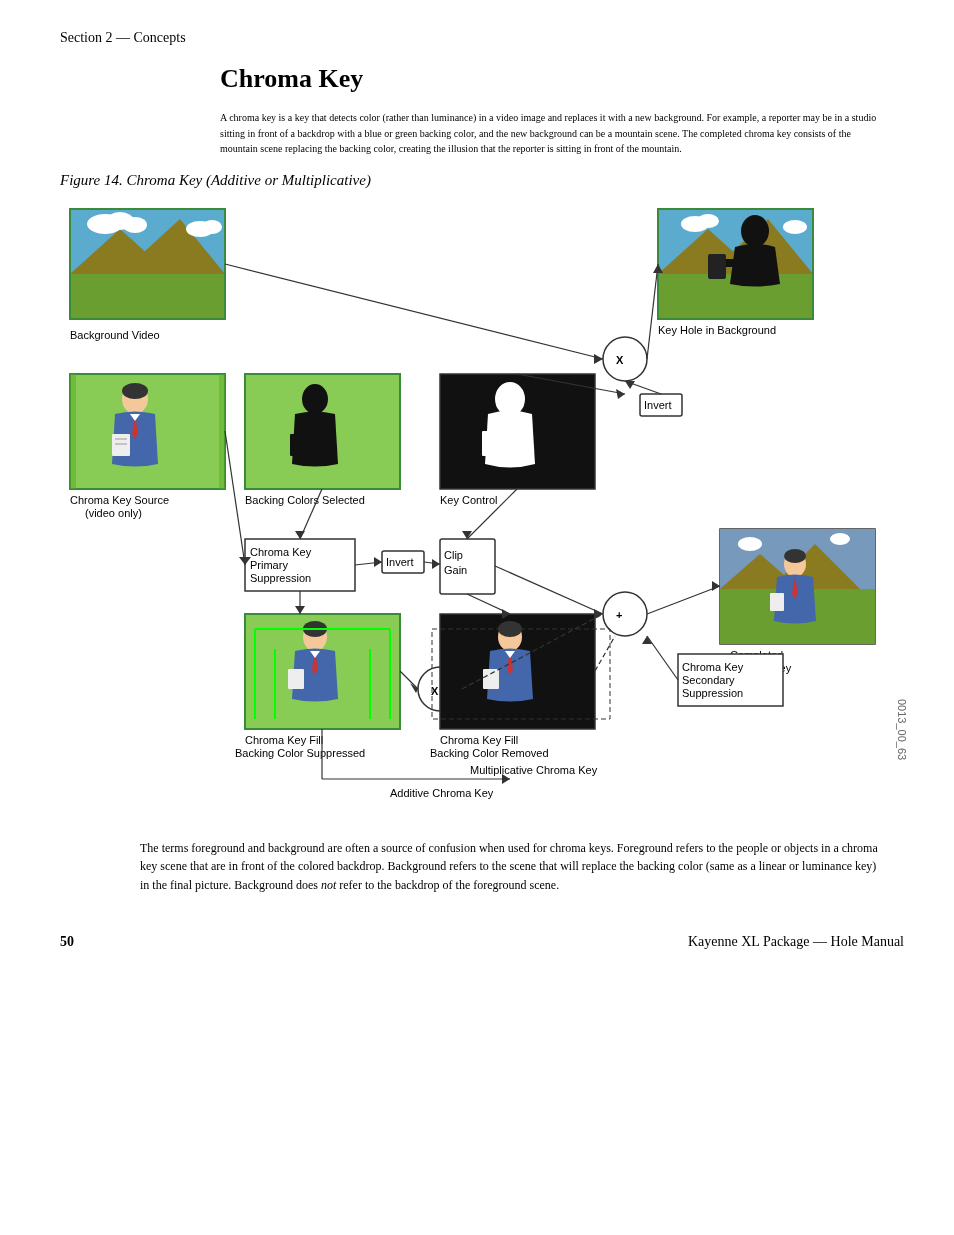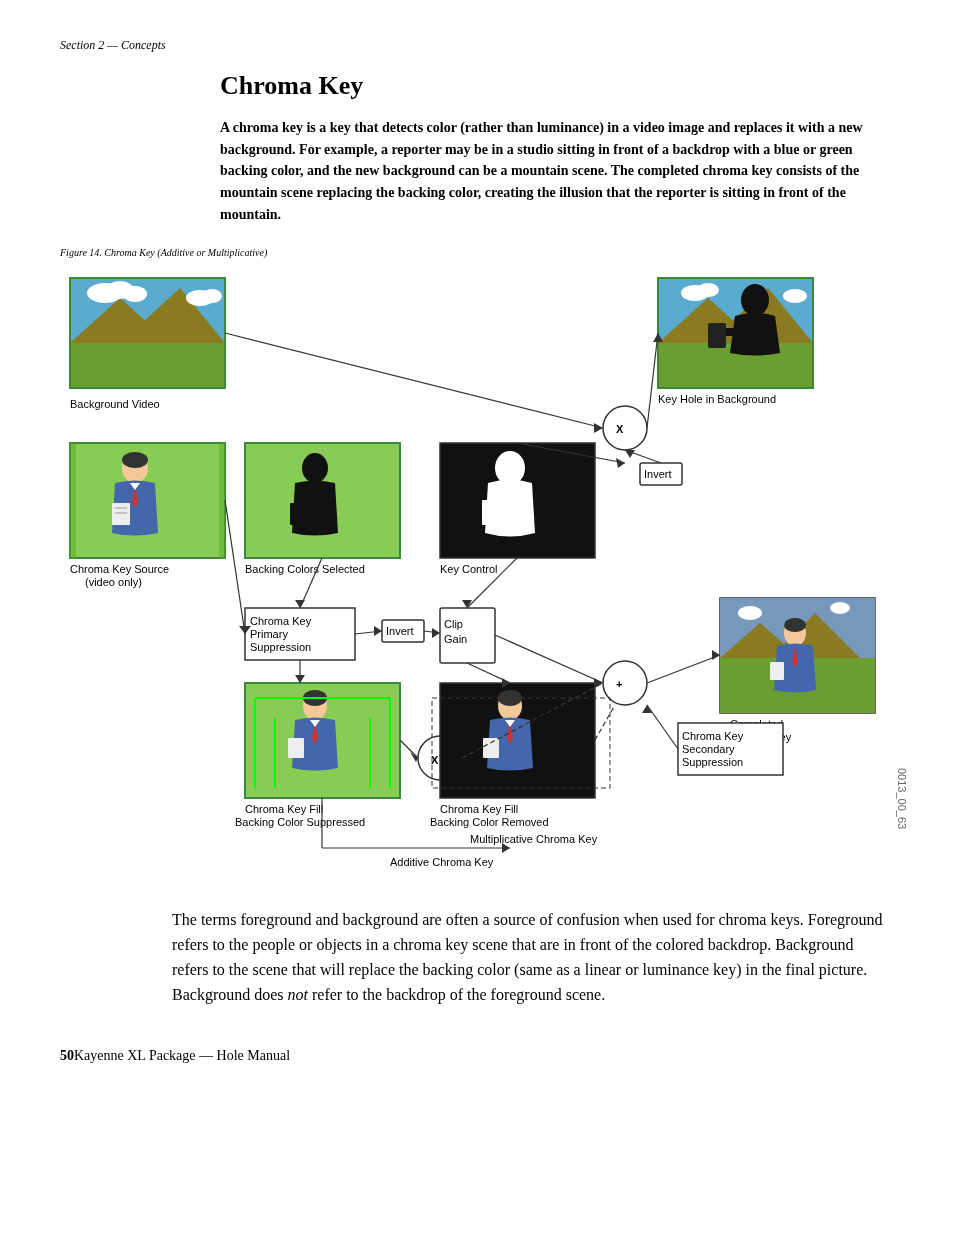--- a/index.html
+++ b/index.html
@@ -6,61 +6,58 @@
     body {
       background: #fff;
       font-family: 'Times New Roman', Times, serif;
       font-size: 14px;
       color: #000;
       width: 954px;
       min-height: 1235px;
       padding: 30px 50px 40px 60px;
     }
     .section-label {
-      font-style: italic;
-      font-size: 12px;
+      font-size: 14px;
       margin-bottom: 18px;
-      margin-top: 8px;
     }
     .chapter-title {
       font-size: 26px;
       font-weight: bold;
       margin-bottom: 16px;
       margin-left: 160px;
     }
     .intro-text {
       margin-left: 160px;
       margin-right: 20px;
-      font-size: 14px;
+      font-size: 10px;
       line-height: 1.55;
-      margin-bottom: 22px;
-      font-weight: bold;
+      margin-bottom: 15px;
     }
     .figure-caption {
-      font-size: 10px;
+      font-size: 15px;
       font-style: italic;
       margin-bottom: 10px;
     }
     .diagram-area {
       width: 100%;
       position: relative;
       margin-bottom: 36px;
     }
     .bottom-text {
-      margin-left: 112px;
+      margin-left: 80px;
       margin-right: 20px;
-      font-size: 16px;
+      font-size: 12px;
       line-height: 1.55;
     }
     .bottom-text em {
       font-style: italic;
     }
     .page-footer {
       display: flex;
-      justify-content: flex-start;
+      justify-content: space-between;
       margin-top: 40px;
       font-size: 14px;
     }
     .page-number { font-weight: bold; }
 
     
     svg text {
       font-family: Arial, sans-serif;
       font-size: 11px;
     }

